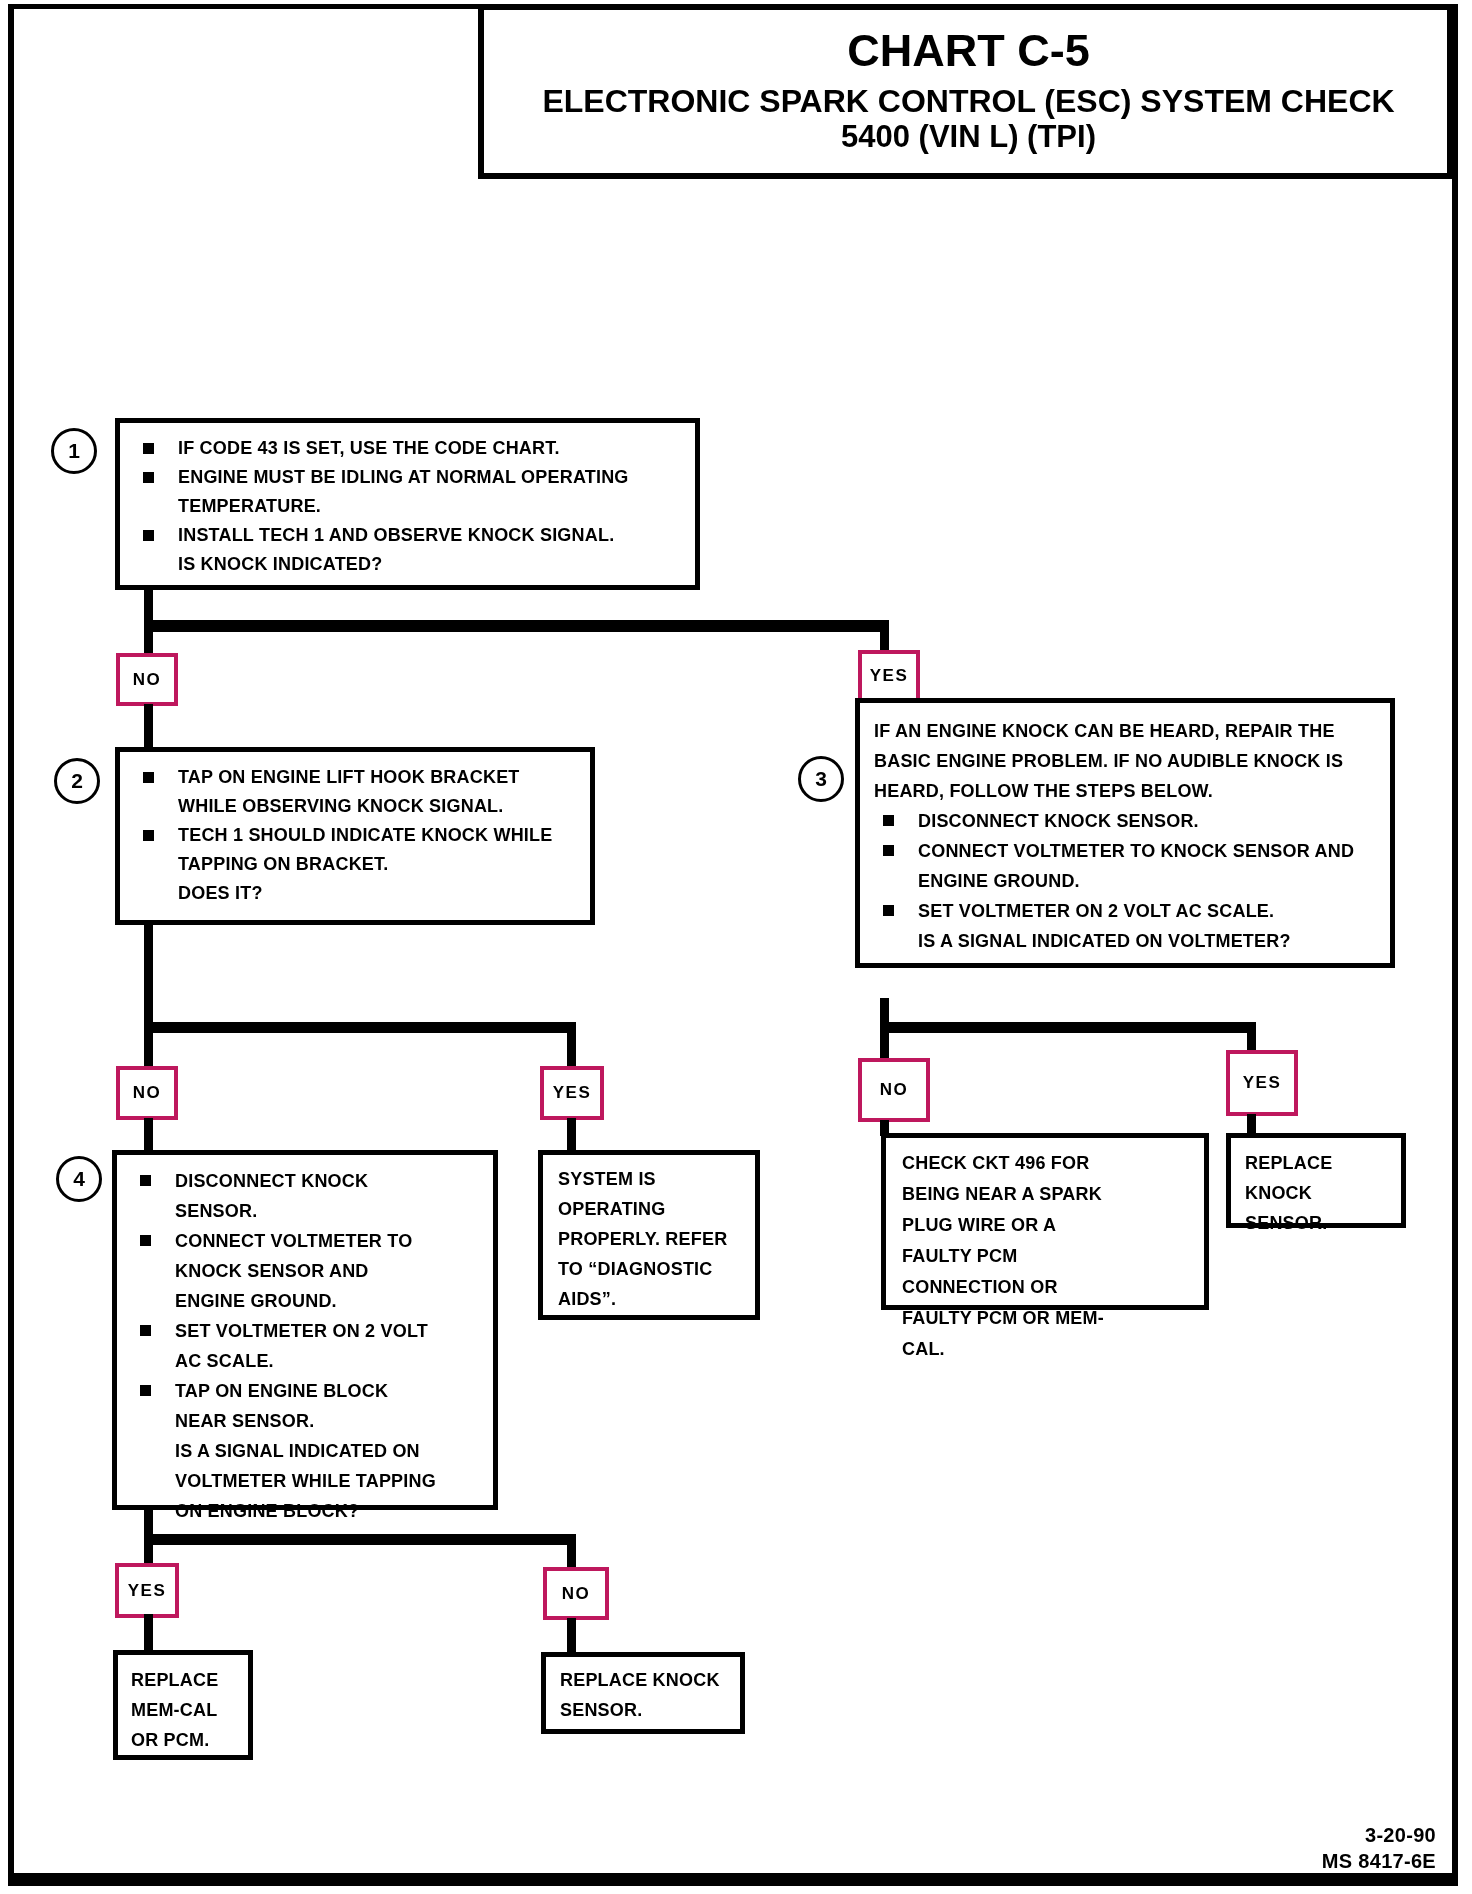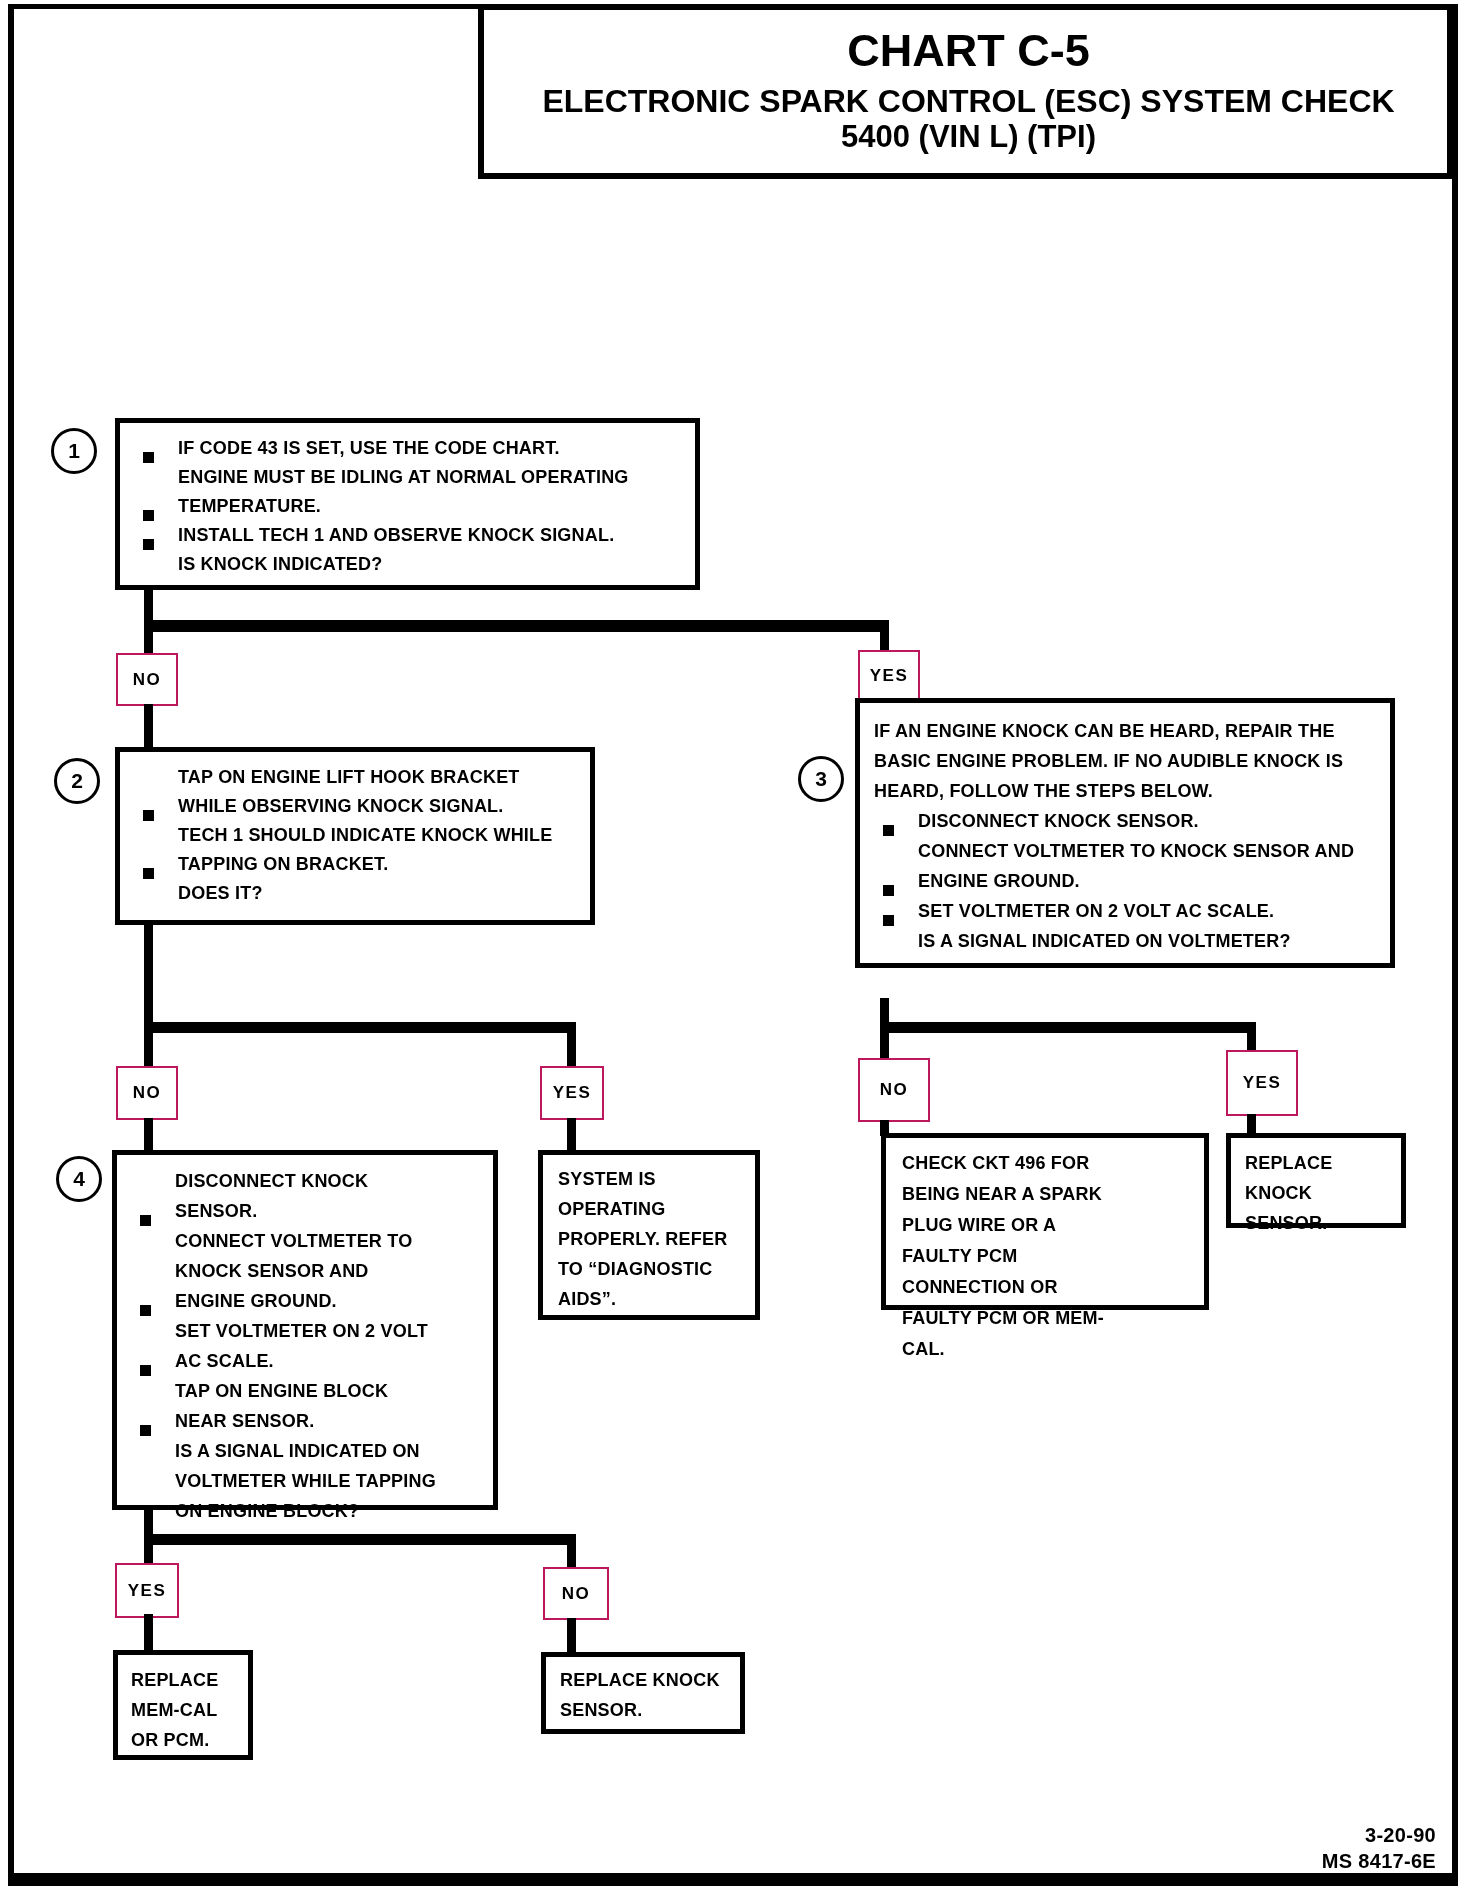--- a/index.html
+++ b/index.html
@@ -15,28 +15,28 @@
   .title-main { font-size:45px; line-height:58px; margin-top:12px; letter-spacing:0px; }
   .title-sub1 { font-size:32px; line-height:37px; margin-top:3px; }
   .title-sub2 { font-size:31px; line-height:34px; }
 
   .circle { position:absolute; width:46px; height:46px; border:3px solid #000; border-radius:50%;
             background:#fff; display:flex; align-items:center; justify-content:center;
             font-size:21px; }
 
   .node { position:absolute; border:5px solid #000; background:#fff;
           padding:11px 14px; font-size:18px; line-height:29px; letter-spacing:.2px; }
-  .row { display:flex;align-items:flex-end; }
+  .row { display:flex; }
   .blt { flex:0 0 44px; }
   .blt::before { content:""; display:block; width:11px; height:11px; background:#000; margin:9px 0 0 9px; }
   .blt.none::before { display:none; }
   .txt { flex:1; }
   .intro { display:block; }
 
-  .yn { position:absolute; border:2px solid #be185d; background:#fff;
+  .yn { position:absolute; border:4px solid #be185d; background:#fff;
         display:flex; align-items:center; justify-content:center;
         font-size:17px; letter-spacing:1.5px; }
 
   .outcome { position:absolute; border:5px solid #000; background:#fff;
              font-size:18px; letter-spacing:.2px; }
 
   .line { position:absolute; background:#000; }
 
   .footer { position:absolute; right:36px; top:1822px; text-align:right;
             font-size:20px; line-height:26px; letter-spacing:.3px; }

